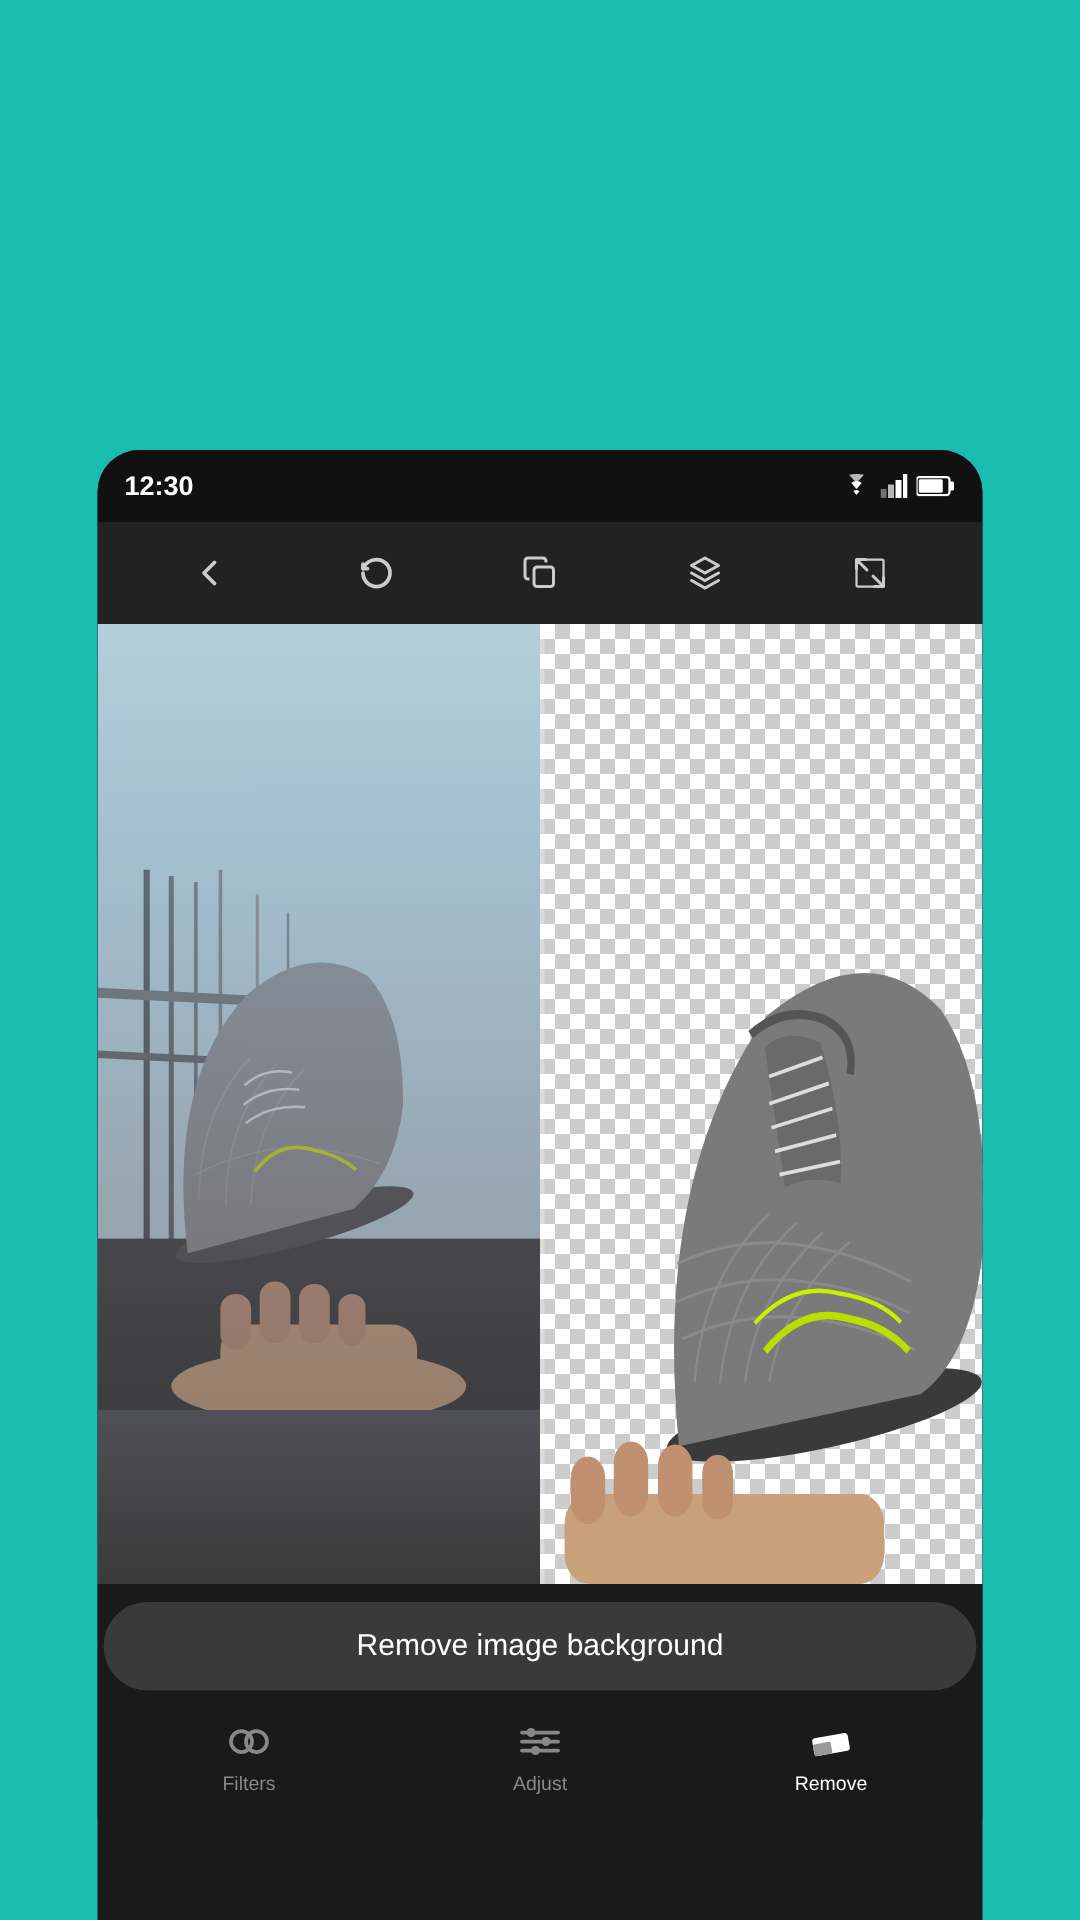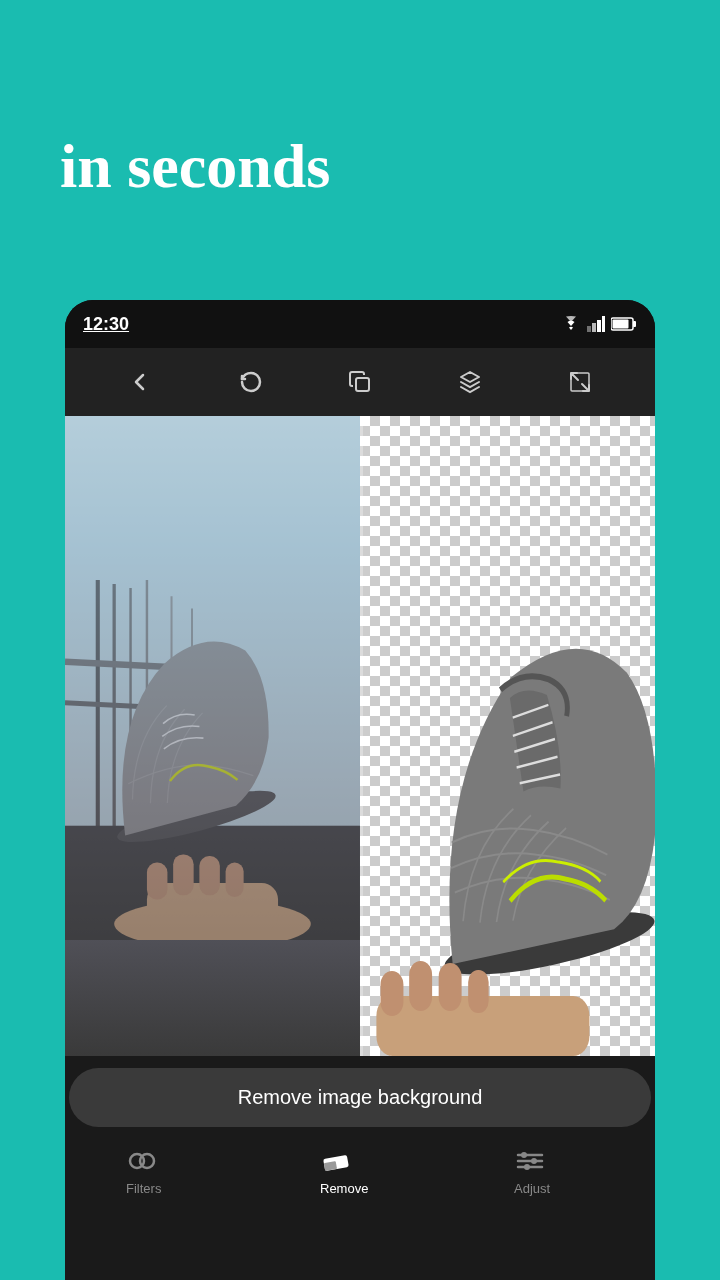--- a/index.html
+++ b/index.html
@@ -45,21 +45,20 @@
       display: flex;
       align-items: center;
       justify-content: space-between;
       padding: 0 18px;
     }
     .status-time {
       color: white;
       font-size: 18px;
       font-family: sans-serif;
       font-weight: 600;
-      text-decoration: underline;
     }
     .status-icons {
       display: flex;
       align-items: center;
       gap: 6px;
     }
     .status-icons svg {
       fill: white;
     }
 
@@ -149,20 +148,21 @@
     .nav-bar {
       display: flex;
       justify-content: space-around;
       width: 100%;
       padding: 6px 0 4px;
     }
 
     .nav-item {
       display: flex;
       flex-direction: column;
+      align-items: center;
       gap: 4px;
       color: #888;
       font-size: 13px;
       font-family: sans-serif;
       cursor: pointer;
       min-width: 80px;
     }
     .nav-item.active {
       color: white;
     }
@@ -180,21 +180,20 @@
       height: 100%;
       background: rgba(255,255,255,0.3);
       z-index: 10;
     }
   </style>
 </head>
 <body>
 
 <div class="hero-text">
   <br>
-  <span>in seconds</span>
 </div>
 
 <div class="phone">
 
   <div class="status-bar">
     <span class="status-time">12:30</span>
     <div class="status-icons">
 
       <svg width="20" height="16" viewBox="0 0 20 16">
         <path d="M10 14l2-2.5c-0.6-0.5-1.3-0.8-2-0.8s-1.4 0.3-2 0.8L10 14z" fill="white"></path>
@@ -347,40 +346,40 @@
     <button class="remove-btn">Remove image background</button>
 
     <div class="nav-bar">
 
       <div class="nav-item">
         <svg viewBox="0 0 32 32" fill="none">
           <circle cx="11" cy="16" r="7" stroke="#888" stroke-width="2.5" fill="none"></circle>
           <circle cx="21" cy="16" r="7" stroke="#888" stroke-width="2.5" fill="none"></circle>
         </svg>
         <span>Filters</span>
-      </div>
-
-      <div class="nav-item active">
-        <svg viewBox="0 0 32 32" fill="none">
-
-          <rect x="4" y="12" width="24" height="12" rx="2" fill="white" transform="rotate(-10, 16, 18)"></rect>
-          <rect x="4" y="16" width="12" height="8" rx="1" fill="#999" transform="rotate(-10, 16, 18)"></rect>
-        </svg>
-        <span>Remove</span>
       </div>
 
       <div class="nav-item">
         <svg viewBox="0 0 32 32" fill="none">
           <line x1="4" y1="10" x2="28" y2="10" stroke="#888" stroke-width="2.5" stroke-linecap="round"></line>
           <line x1="4" y1="16" x2="28" y2="16" stroke="#888" stroke-width="2.5" stroke-linecap="round"></line>
           <line x1="4" y1="22" x2="28" y2="22" stroke="#888" stroke-width="2.5" stroke-linecap="round"></line>
           <circle cx="10" cy="10" r="3" fill="#888"></circle>
           <circle cx="20" cy="16" r="3" fill="#888"></circle>
           <circle cx="13" cy="22" r="3" fill="#888"></circle>
         </svg>
         <span>Adjust</span>
       </div>
 
+      <div class="nav-item active">
+        <svg viewBox="0 0 32 32" fill="none">
+
+          <rect x="4" y="12" width="24" height="12" rx="2" fill="white" transform="rotate(-10, 16, 18)"></rect>
+          <rect x="4" y="16" width="12" height="8" rx="1" fill="#999" transform="rotate(-10, 16, 18)"></rect>
+        </svg>
+        <span>Remove</span>
+      </div>
+
 
     </div>
   </div>
 
 </div>
 
 </body></html>

